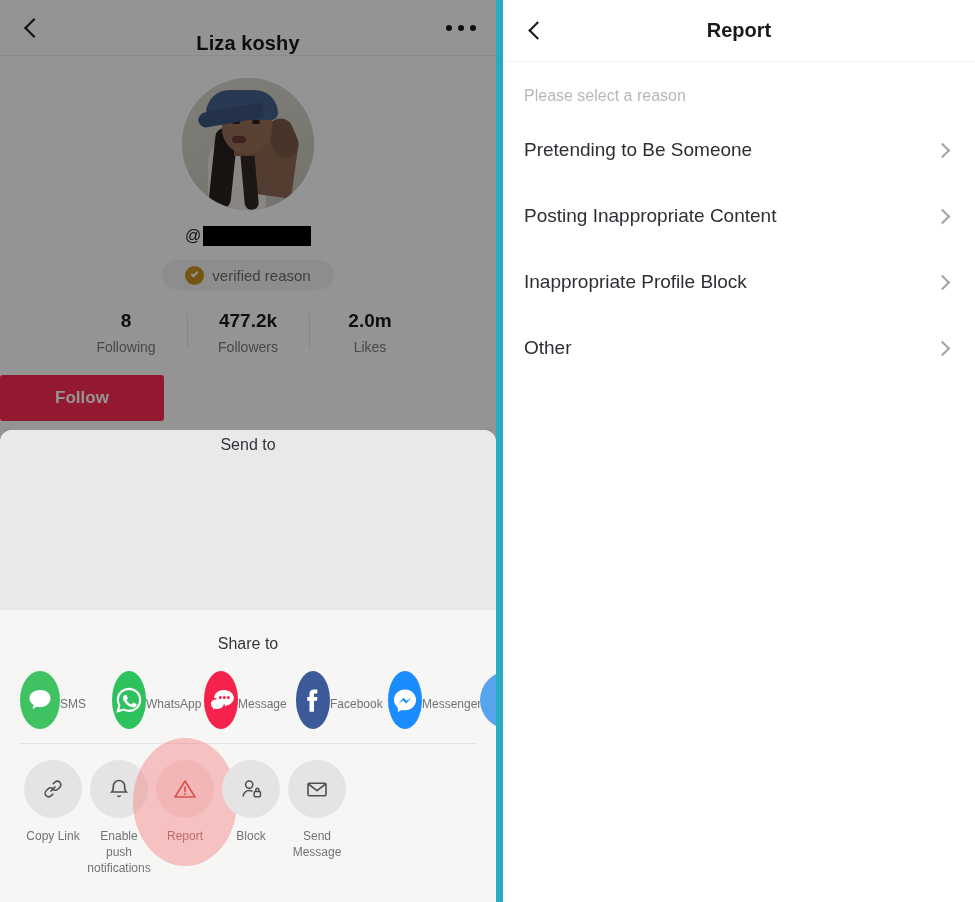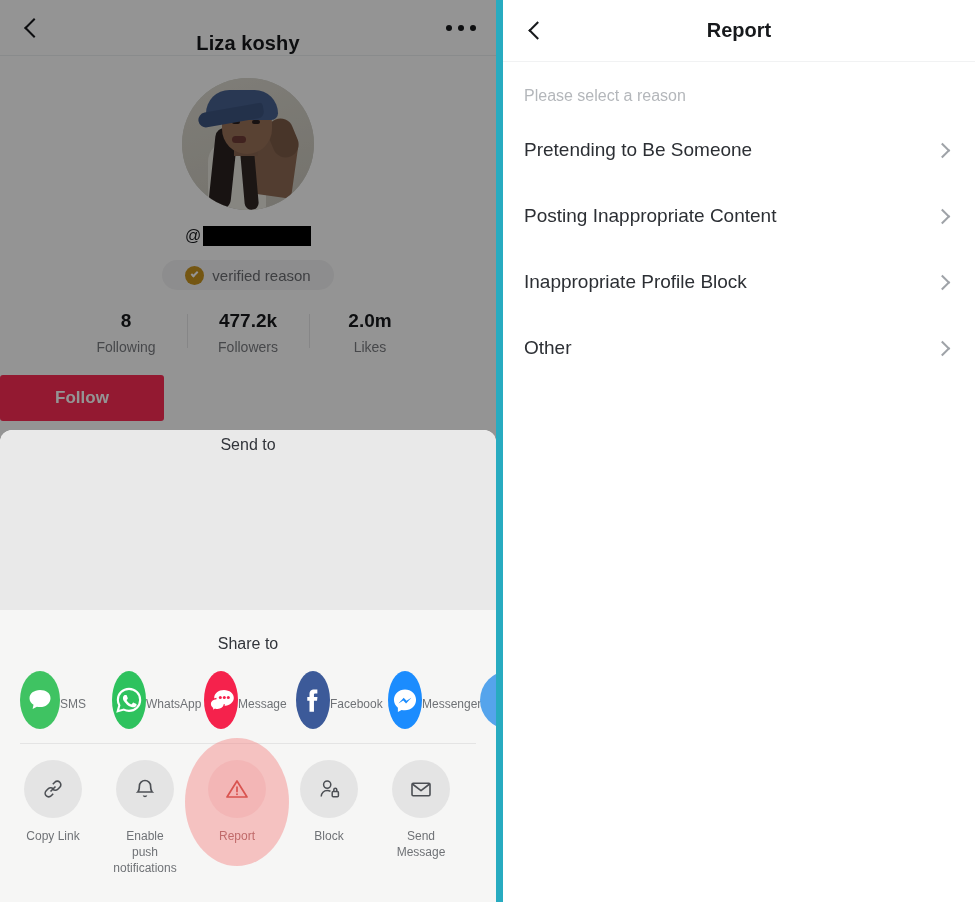--- a/index.html
+++ b/index.html
@@ -192,21 +192,20 @@
     white-space: nowrap;
   }
 
   .divider-line {
     height: 1px; background: rgba(22,24,35,.08);
     margin: 14px 20px 0 20px;
   }
   .action-row {
     display: flex; align-items: flex-start;
     padding: 16px 0 0 20px;
-    gap: 26px;
   }
   .action-circle {
     width: 58px; height: 58px; border-radius: 50%;
     background: #e4e4e4;
     display: flex; align-items: center; justify-content: center;
   }
   .action-item { width: 66px; flex: 0 0 66px; display:flex; flex-direction:column;
     align-items:center; cursor:pointer; position: relative; }
   .action-label { margin-top: 10px; font-size: 12px; color: #6f7276; text-align:center; line-height:1.35; }
   .action-item.highlight .action-circle { background: #f3b6b6; }

